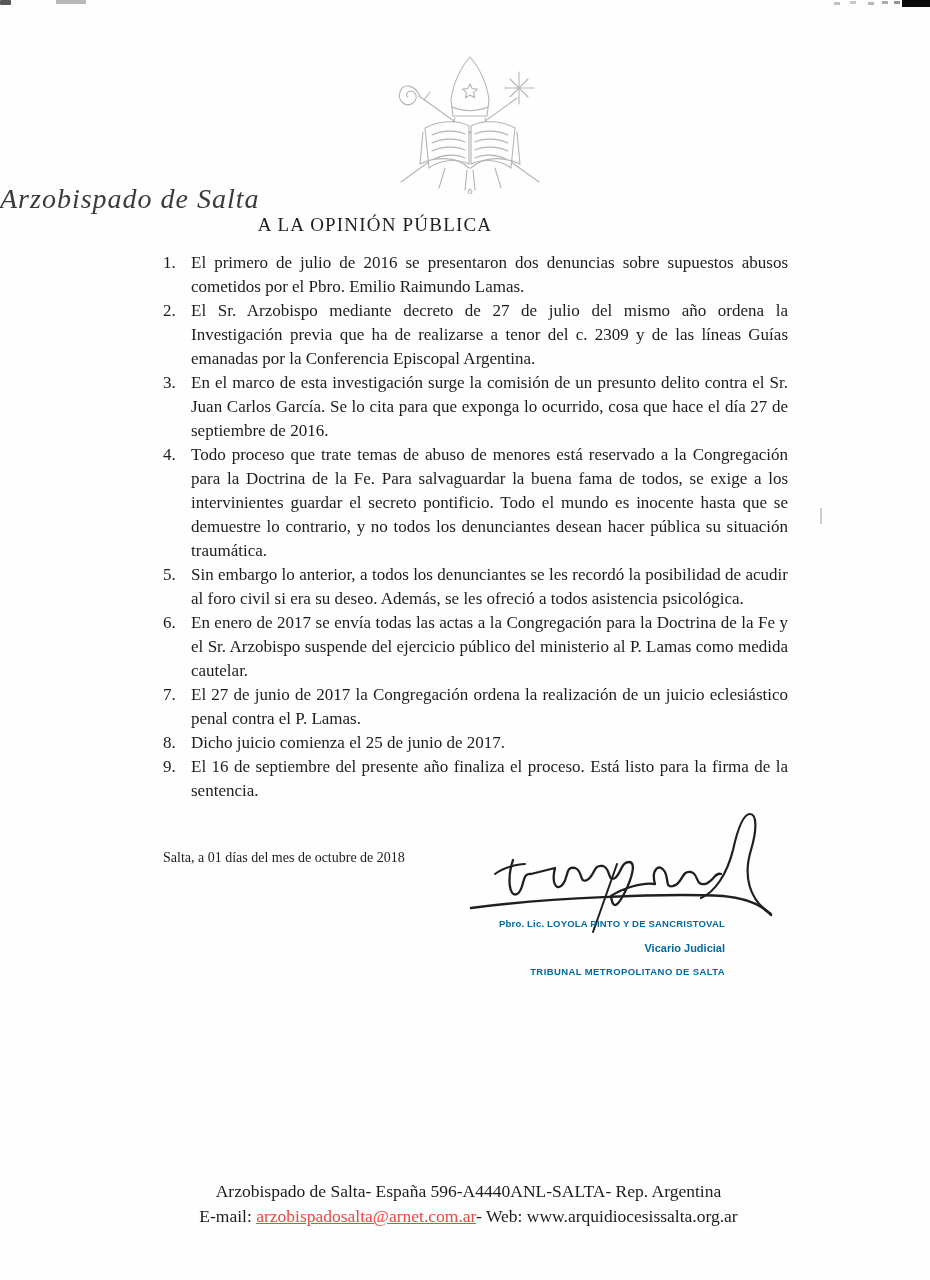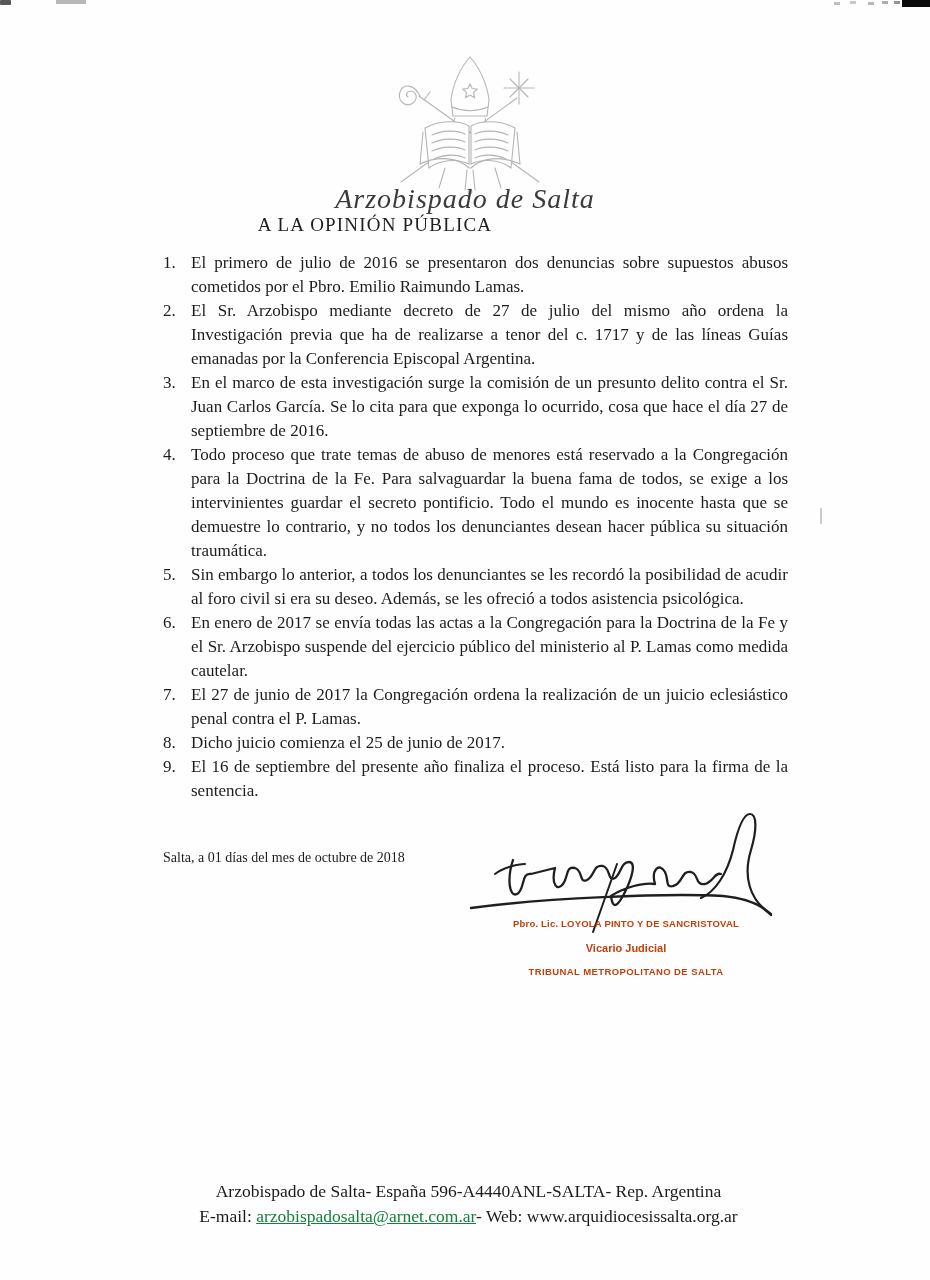--- a/index.html
+++ b/index.html
@@ -18,21 +18,21 @@
   .scan-specks-tr{position:absolute;top:1px;right:30px;width:6px;height:3px;background:#6a6a6a;opacity:.7;
     box-shadow:-12px 0 0 #8a8a8a,-26px 1px 0 #9a9a9a,-44px 0 0 #b0b0b0,-60px 1px 0 #a5a5a5;}
   .scan-smudge-tl1{position:absolute;top:0;left:0;width:11px;height:5px;background:#3a3a3a;opacity:.85;border-radius:1px;}
   .scan-smudge-tl2{position:absolute;top:0;left:56px;width:30px;height:4px;background:#7d7d7d;opacity:.55;}
   .scan-tick-right{position:absolute;top:508px;left:820px;width:2px;height:16px;background:#9a9a9a;opacity:.5;}
 
   
   .crest{position:absolute;left:389px;top:54px;width:162px;height:140px;}
   .crest svg{width:100%;height:100%;}
   .script-title{
-    position:absolute;top:183px;left:0;width:930px;text-align:center;
+    position:absolute;top:183px;left:0;width:930px;
     font-family:"Liberation Serif", serif;font-style:italic;
     font-size:28px;color:#3b3b3b;letter-spacing:1px;
   }
   .doc-title{
     position:absolute;top:214px;left:0;width:750px;text-align:center;
     font-size:19px;letter-spacing:1.2px;color:#1f1f1f;
   }
 
   
   .items{
@@ -43,31 +43,31 @@
   .items li{display:flex;margin:0;}
   .items .num{flex:0 0 28px;}
   .items .txt{flex:1;text-align:justify;text-align-last:left;}
 
   .dateline{position:absolute;top:850px;left:163px;font-size:14px;}
 
   
   .signature{position:absolute;left:465px;top:802px;width:310px;height:135px;}
   .signature svg{width:100%;height:100%;}
   .stamp{
-    position:absolute;left:501px;top:918px;width:250px;text-align:center;
-    font-family:"Liberation Sans", sans-serif;color:#c2410c;
+    position:absolute;left:475px;top:918px;width:250px;text-align:right;
+    font-family:"Liberation Sans", sans-serif;color:#0369a1;
   }
   .stamp-l1{font-size:9.5px;font-weight:bold;letter-spacing:.2px;white-space:nowrap;}
   .stamp-l2{font-size:11px;font-weight:bold;margin-top:13px;}
   .stamp-l3{font-size:9.5px;font-weight:bold;letter-spacing:.4px;margin-top:12px;white-space:nowrap;}
 
   
   .footer{position:absolute;top:1181px;left:0;width:930px;text-align:center;font-size:17.5px;color:#1b1b1b;}
   .footer .line{margin:0 0 4px 0;padding-left:7px;}
-  .footer .email-link{text-decoration:underline;color:#15803d;}
+  .footer .email-link{text-decoration:underline;color:#ef4444;}
 </style>
 </head>
 <body>
 
 <div class="page">
 
   <div class="scan-bar-tr"></div>
   <div class="scan-specks-tr"></div>
   <div class="scan-smudge-tl1"></div>
   <div class="scan-smudge-tl2"></div>
@@ -118,21 +118,21 @@
   <div class="script-title">Arzobispado de Salta</div>
   <div class="doc-title">A LA OPINIÓN PÚBLICA</div>
 
   <ol class="items">
       <li>
         <span class="num">1.</span>
         <span class="txt">El primero de julio de 2016 se presentaron dos denuncias sobre supuestos abusos cometidos por el Pbro. Emilio Raimundo Lamas.</span>
       </li>
       <li>
         <span class="num">2.</span>
-        <span class="txt">El Sr. Arzobispo mediante decreto de 27 de julio del mismo año ordena la Investigación previa que ha de realizarse a tenor del c. 1717 y de las líneas Guías emanadas por la Conferencia Episcopal Argentina.</span>
+        <span class="txt">El Sr. Arzobispo mediante decreto de 27 de julio del mismo año ordena la Investigación previa que ha de realizarse a tenor del c. 2309 y de las líneas Guías emanadas por la Conferencia Episcopal Argentina.</span>
       </li>
       <li>
         <span class="num">3.</span>
         <span class="txt">En el marco de esta investigación surge la comisión de un presunto delito contra el Sr. Juan Carlos García. Se lo cita para que exponga lo ocurrido, cosa que hace el día 27 de septiembre de 2016.</span>
       </li>
       <li>
         <span class="num">4.</span>
         <span class="txt">Todo proceso que trate temas de abuso de menores está reservado a la Congregación para la Doctrina de la Fe. Para salvaguardar la buena fama de todos, se exige a los intervinientes guardar el secreto pontificio. Todo el mundo es inocente hasta que se demuestre lo contrario, y no todos los denunciantes desean hacer pública su situación traumática.</span>
       </li>
       <li>

